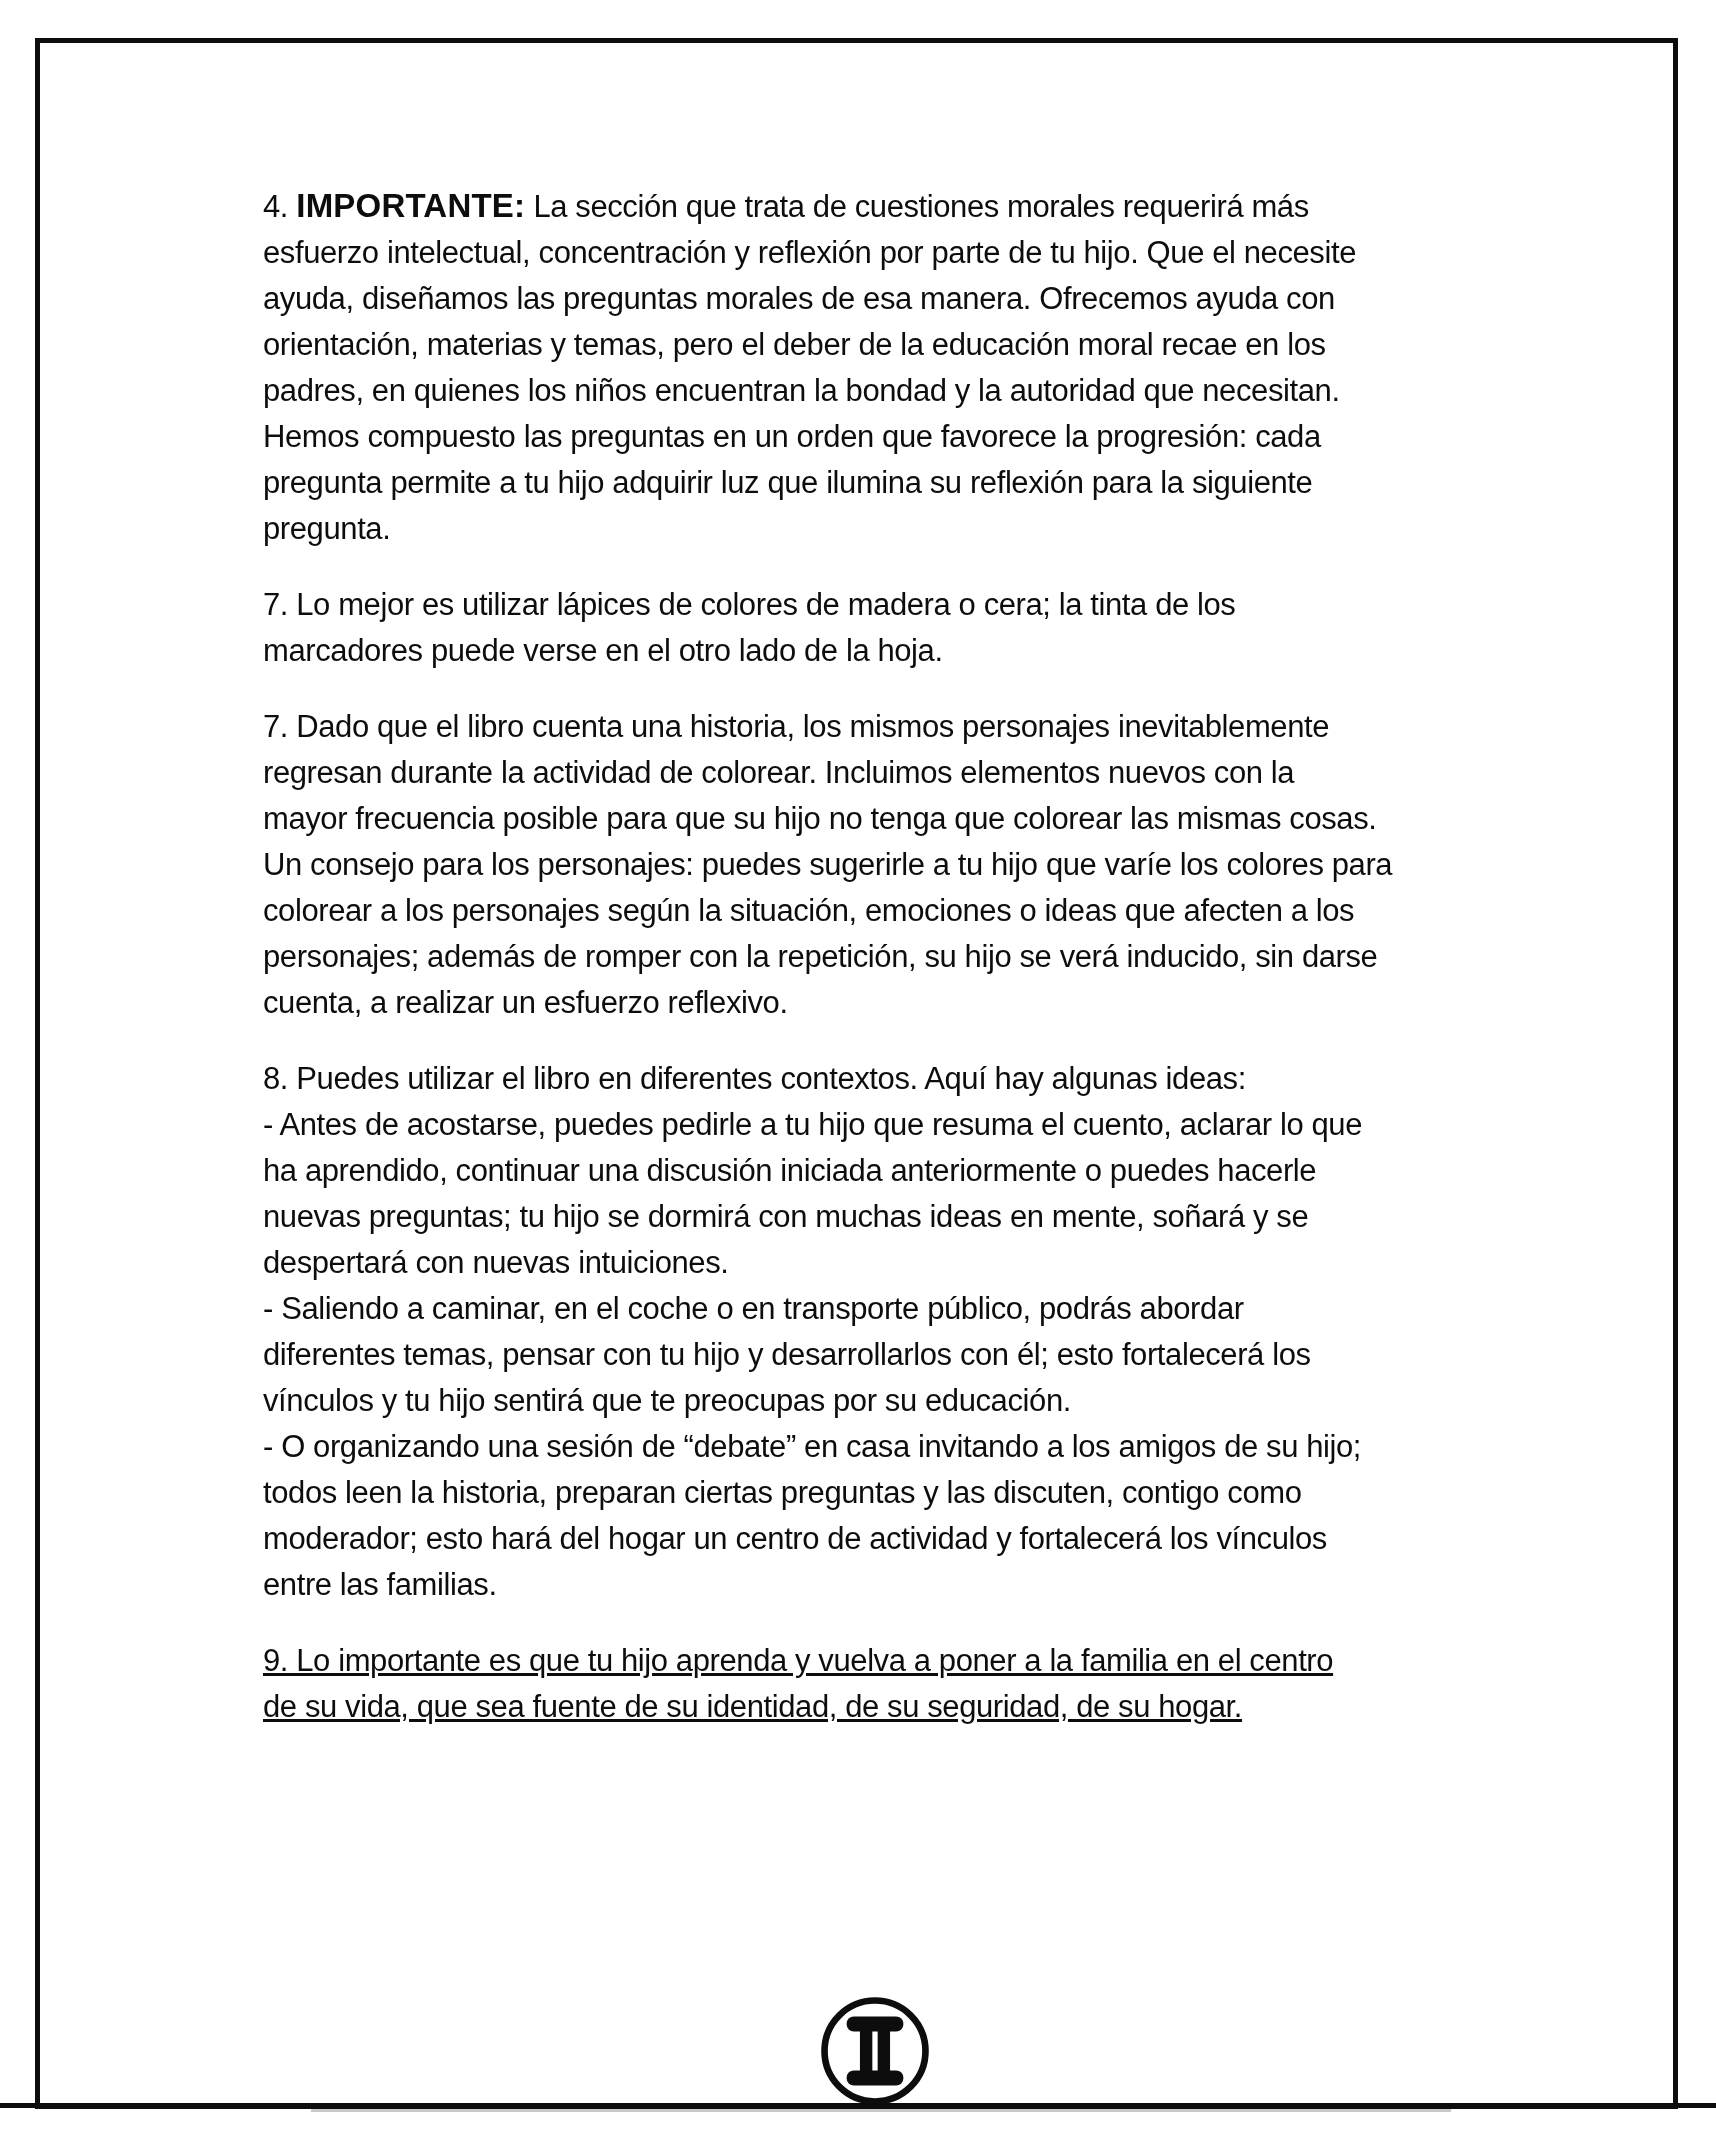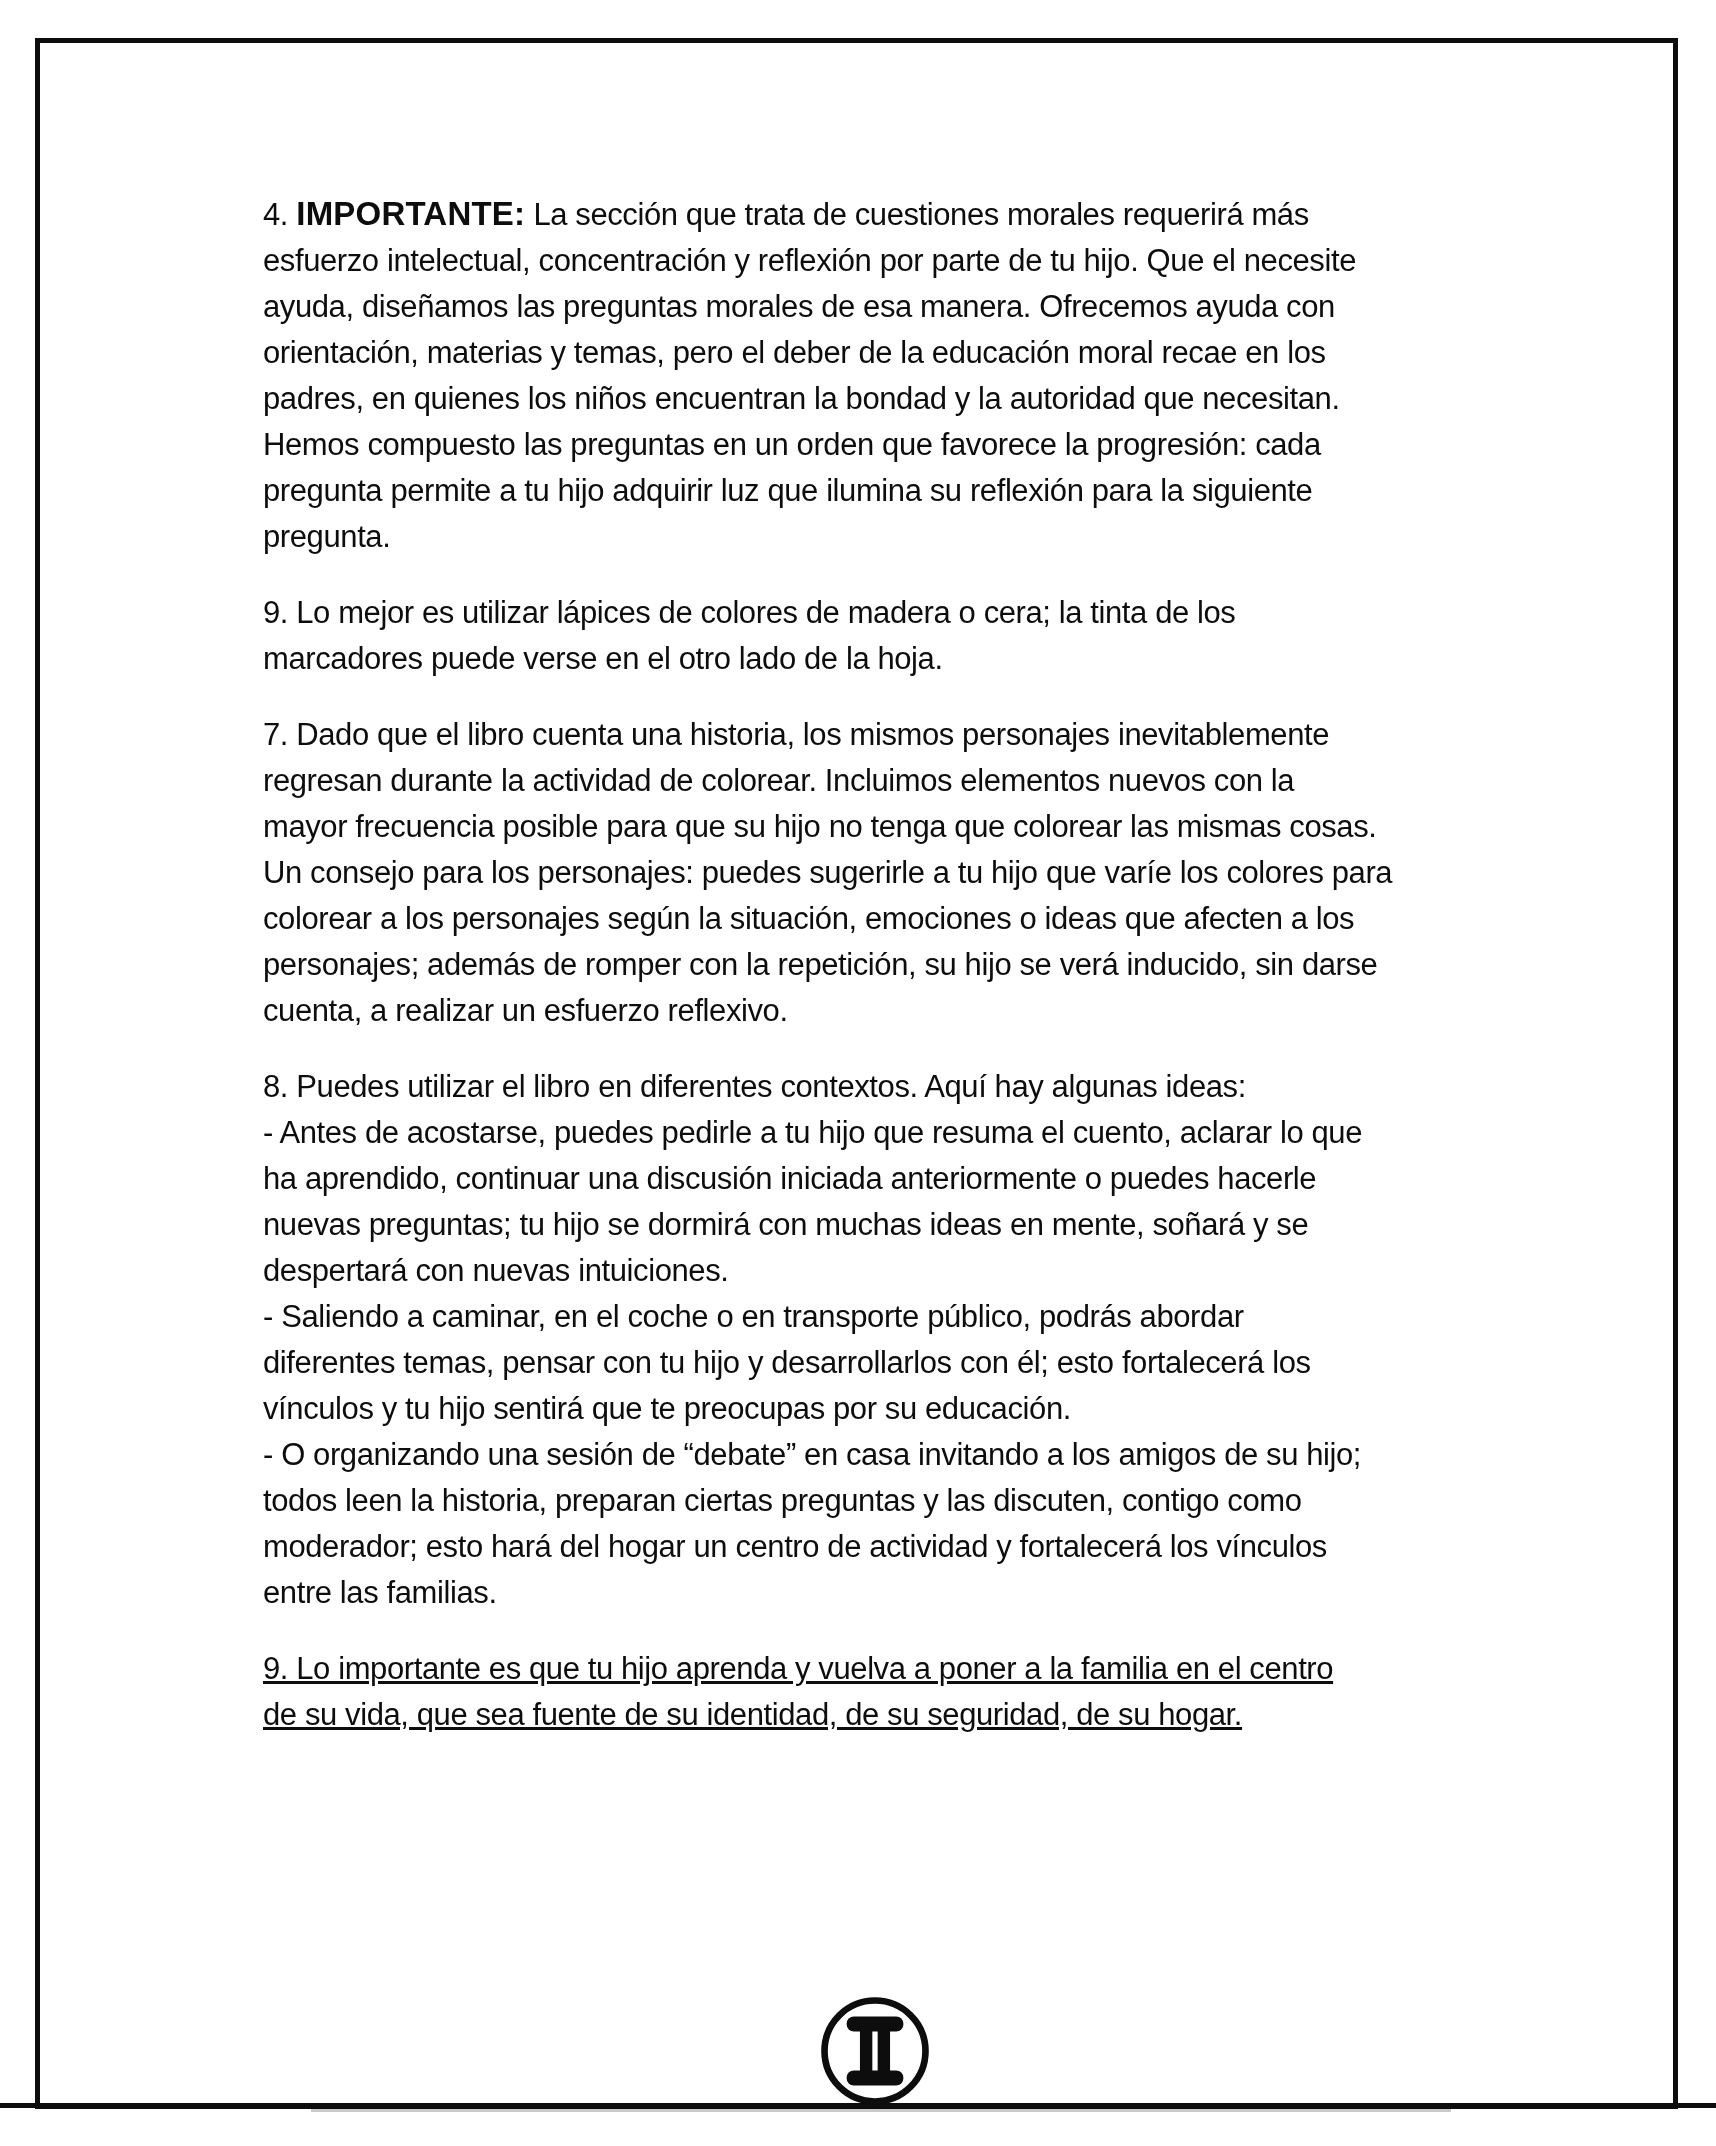--- a/index.html
+++ b/index.html
@@ -34,21 +34,21 @@
   .content {
     position:absolute;
     left:263px; top:183px;
     width:1332px;
     font-size:31px;
     line-height:46px;
     letter-spacing:-0.4px;
     color:#0d0d0d;
   }
   .content p {
-    margin:8px 0 30px 0;
+    margin:0 0 30px 0;
     white-space:pre-line;
   }
   .content p:last-child { margin-bottom:0;text-decoration:underline; }
   strong.lead {
     font-weight:bold;
     font-size:33px;
     letter-spacing:0.2px;
   }
   .logo {
     position:absolute;
@@ -67,21 +67,21 @@
 
   <div class="content" id="paragraphs">
       <p>4. <strong class="lead">IMPORTANTE:</strong> La sección que trata de cuestiones morales requerirá más
 esfuerzo intelectual, concentración y reflexión por parte de tu hijo. Que el necesite
 ayuda, diseñamos las preguntas morales de esa manera. Ofrecemos ayuda con
 orientación, materias y temas, pero el deber de la educación moral recae en los
 padres, en quienes los niños encuentran la bondad y la autoridad que necesitan.
 Hemos compuesto las preguntas en un orden que favorece la progresión: cada
 pregunta permite a tu hijo adquirir luz que ilumina su reflexión para la siguiente
 pregunta.</p>
-      <p>9. Lo mejor es utilizar lápices de colores de madera o cera; la tinta de los
+      <p>7. Lo mejor es utilizar lápices de colores de madera o cera; la tinta de los
 marcadores puede verse en el otro lado de la hoja.</p>
       <p>7. Dado que el libro cuenta una historia, los mismos personajes inevitablemente
 regresan durante la actividad de colorear. Incluimos elementos nuevos con la
 mayor frecuencia posible para que su hijo no tenga que colorear las mismas cosas.
 Un consejo para los personajes: puedes sugerirle a tu hijo que varíe los colores para
 colorear a los personajes según la situación, emociones o ideas que afecten a los
 personajes; además de romper con la repetición, su hijo se verá inducido, sin darse
 cuenta, a realizar un esfuerzo reflexivo.</p>
       <p>8. Puedes utilizar el libro en diferentes contextos. Aquí hay algunas ideas:
 - Antes de acostarse, puedes pedirle a tu hijo que resuma el cuento, aclarar lo que

